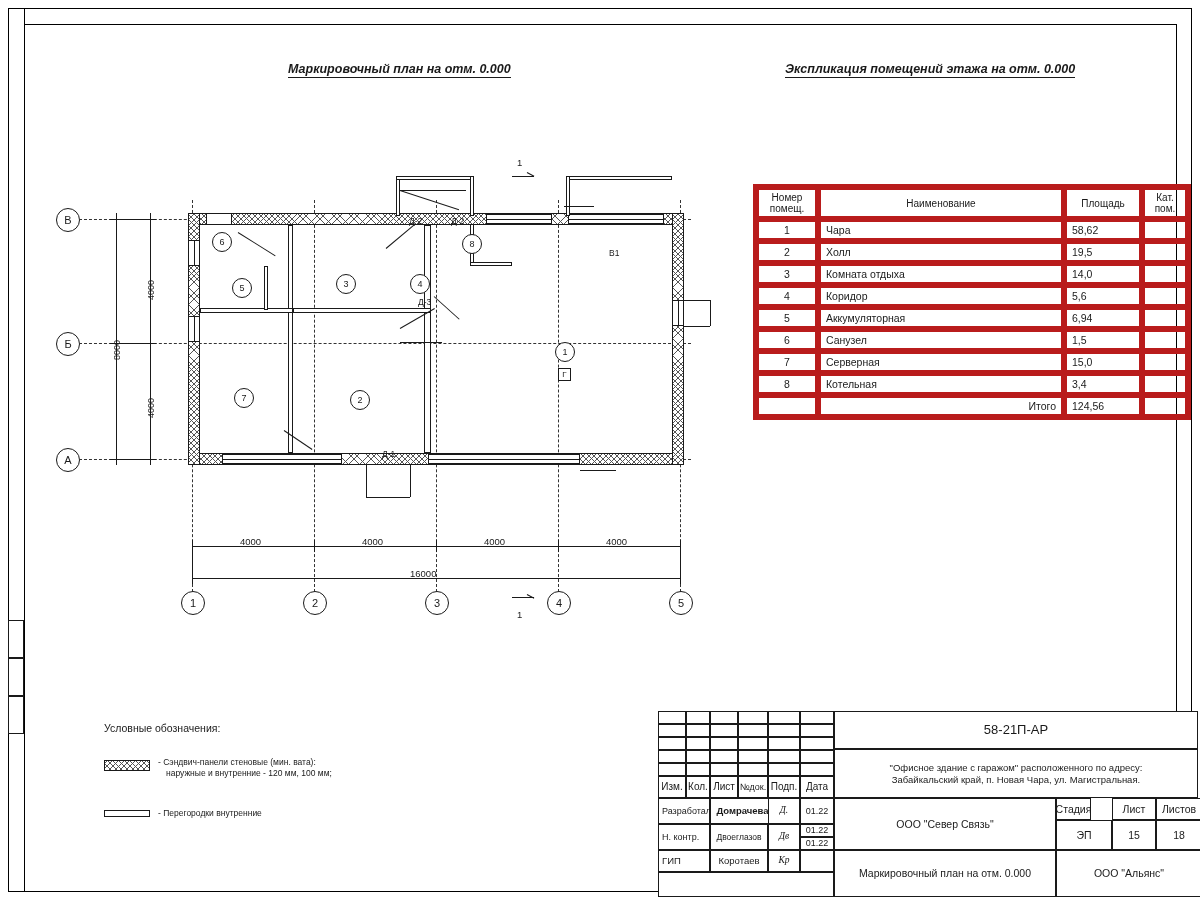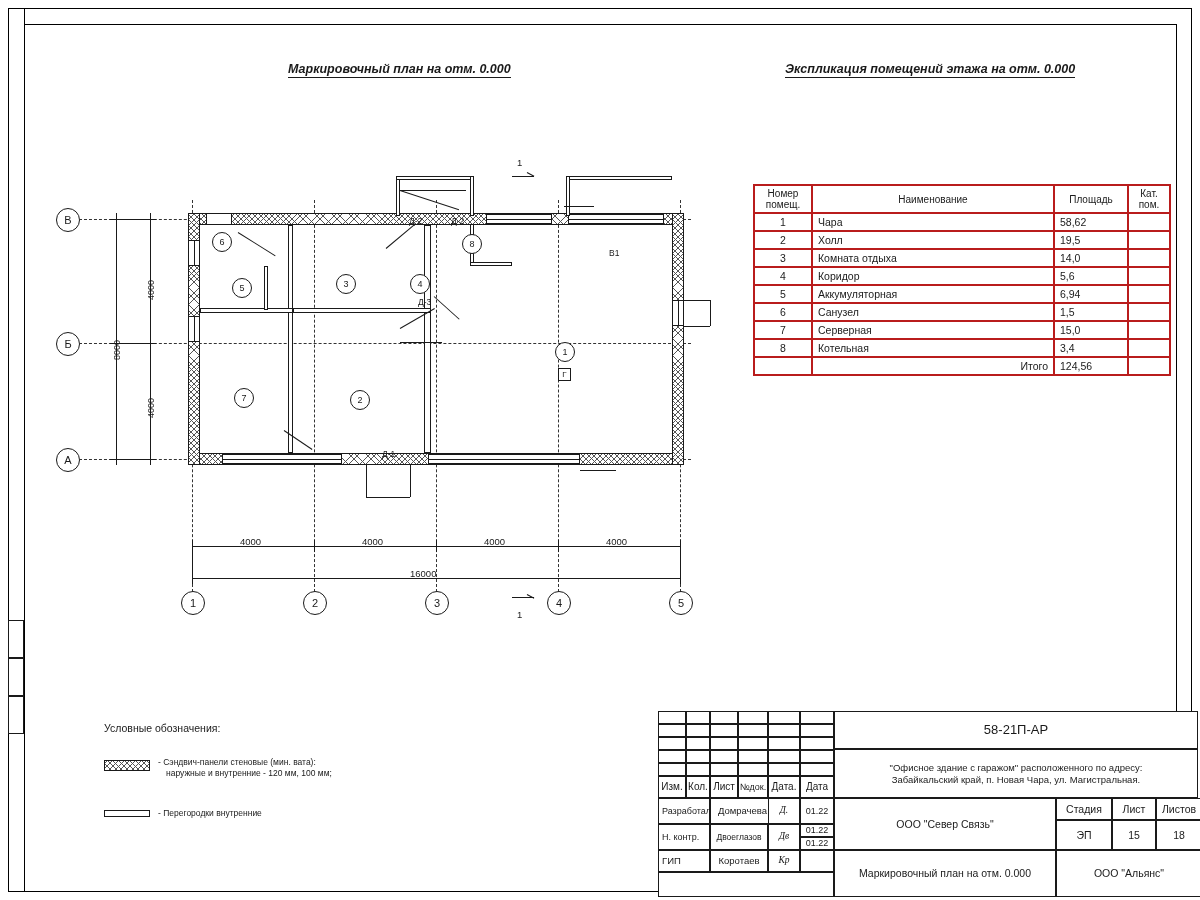--- a/index.html
+++ b/index.html
@@ -24,21 +24,21 @@
     background-color:#fff;}
   .part{position:absolute;background:#fff;border:1px solid #1a1a1a;box-sizing:border-box;}
   .circ{position:absolute;border:1px solid #1a1a1a;border-radius:50%;display:flex;align-items:center;justify-content:center;font-size:9px;background:#fff;}
   .circ.big{width:22px;height:22px;font-size:11px;}
   .sq{position:absolute;border:1px solid #1a1a1a;display:flex;align-items:center;justify-content:center;font-size:8px;background:#fff;width:11px;height:11px;}
   .lbl{position:absolute;font-size:9.5px;white-space:nowrap;}
   .lbl8{position:absolute;font-size:8.5px;white-space:nowrap;}
   .rot{position:absolute;font-size:9px;white-space:nowrap;transform-origin:left top;transform:rotate(-90deg);}
   
   table.expl{position:absolute;border-collapse:collapse;font-size:10.5px;}
-  table.expl td,table.expl th{border:2px solid #b91c1c;padding:2px 5px;font-weight:normal;}
+  table.expl td,table.expl th{border:6px solid #b91c1c;padding:2px 5px;font-weight:normal;}
   table.expl th{text-align:center;font-size:10px;}
   .num-col{text-align:center;width:46px;}
   .name-col{width:230px;}
   .area-col{width:62px;}
   .kat-col{text-align:center;width:30px;font-size:9px;}
   
   .legend-title{position:absolute;font-size:10.5px;}
   .legend-hatch{position:absolute;width:46px;height:11px;box-sizing:border-box;border:1px solid #1a1a1a;
     background-image:
       repeating-linear-gradient(45deg, #555 0 0.6px, transparent 0.6px 4px),
@@ -312,25 +312,25 @@
     <div class="cell" style="left:28px;top:52px;width:24px;height:13px;"></div>
     <div class="cell" style="left:52px;top:52px;width:28px;height:13px;"></div>
     <div class="cell" style="left:80px;top:52px;width:30px;height:13px;"></div>
     <div class="cell" style="left:110px;top:52px;width:32px;height:13px;"></div>
     <div class="cell" style="left:142px;top:52px;width:34px;height:13px;"></div>
 
     <div class="cell" style="left:0px;top:65px;width:28px;height:22px;font-size:10px;">Изм.</div>
     <div class="cell" style="left:28px;top:65px;width:24px;height:22px;font-size:10px;">Кол.</div>
     <div class="cell" style="left:52px;top:65px;width:28px;height:22px;font-size:10px;">Лист</div>
     <div class="cell" style="left:80px;top:65px;width:30px;height:22px;font-size:9px;">№док.</div>
-    <div class="cell" style="left:110px;top:65px;width:32px;height:22px;font-size:10px;">Дата.</div>
+    <div class="cell" style="left:110px;top:65px;width:32px;height:22px;font-size:10px;">Подп.</div>
     <div class="cell" style="left:142px;top:65px;width:34px;height:22px;font-size:10px;">Дата</div>
 
     <div class="cell" style="left:0px;top:87px;width:52px;height:26px;font-size:9px;justify-content:flex-start;padding-left:3px;">Разработал</div>
-    <div class="cell" style="left:52px;top:87px;width:65px;height:26px;font-size:9.5px;">Домрачева</div>
+    <div class="cell" style="left:52px;top:87px;width:65px;height:26px;font-size:9.5px;font-weight:bold;">Домрачева</div>
     <div class="cell sig" style="left:110px;top:87px;width:32px;height:26px;">Д.</div>
     <div class="cell" style="left:142px;top:87px;width:34px;height:26px;font-size:9px;">01.22</div>
 
     <div class="cell" style="left:0px;top:113px;width:52px;height:26px;font-size:9px;justify-content:flex-start;padding-left:3px;">Н. контр.</div>
     <div class="cell" style="left:52px;top:113px;width:58px;height:26px;font-size:8.5px;">Двоеглазов</div>
     <div class="cell sig" style="left:110px;top:113px;width:32px;height:26px;">Дв</div>
     <div class="cell" style="left:142px;top:113px;width:34px;height:13px;font-size:9px;">01.22</div>
     <div class="cell" style="left:142px;top:126px;width:34px;height:13px;font-size:9px;">01.22</div>
 
     <div class="cell" style="left:0px;top:139px;width:52px;height:22px;font-size:9.5px;justify-content:flex-start;padding-left:3px;">ГИП</div>
@@ -344,21 +344,21 @@
 
     <div class="cell" style="left:176px;top:38px;width:364px;height:49px;flex-direction:column;font-size:9.5px;">
       <div>"Офисное здание с гаражом" расположенного по адресу:</div>
       <div>Забайкальский край, п. Новая Чара, ул. Магистральная.</div>
     </div>
 
     <div class="cell mid" style="left:176px;top:87px;width:222px;height:52px;">ООО "Север Связь"</div>
 
     <div class="cell mid" style="left:176px;top:139px;width:222px;height:47px;">Маркировочный план на отм. 0.000</div>
 
-    <div class="cell" style="left:398px;top:87px;width:56px;height:22px;font-size:10.5px;">Стадия</div>
+    <div class="cell" style="left:398px;top:87px;width:35px;height:22px;font-size:10.5px;">Стадия</div>
     <div class="cell" style="left:454px;top:87px;width:44px;height:22px;font-size:10.5px;">Лист</div>
     <div class="cell" style="left:498px;top:87px;width:46px;height:22px;font-size:10.5px;">Листов</div>
     <div class="cell mid" style="left:398px;top:109px;width:56px;height:30px;">ЭП</div>
     <div class="cell mid" style="left:454px;top:109px;width:44px;height:30px;">15</div>
     <div class="cell mid" style="left:498px;top:109px;width:46px;height:30px;">18</div>
     <div class="cell mid" style="left:398px;top:139px;width:146px;height:47px;">ООО "Альянс"</div>
   </div>
 
 </div>
 

